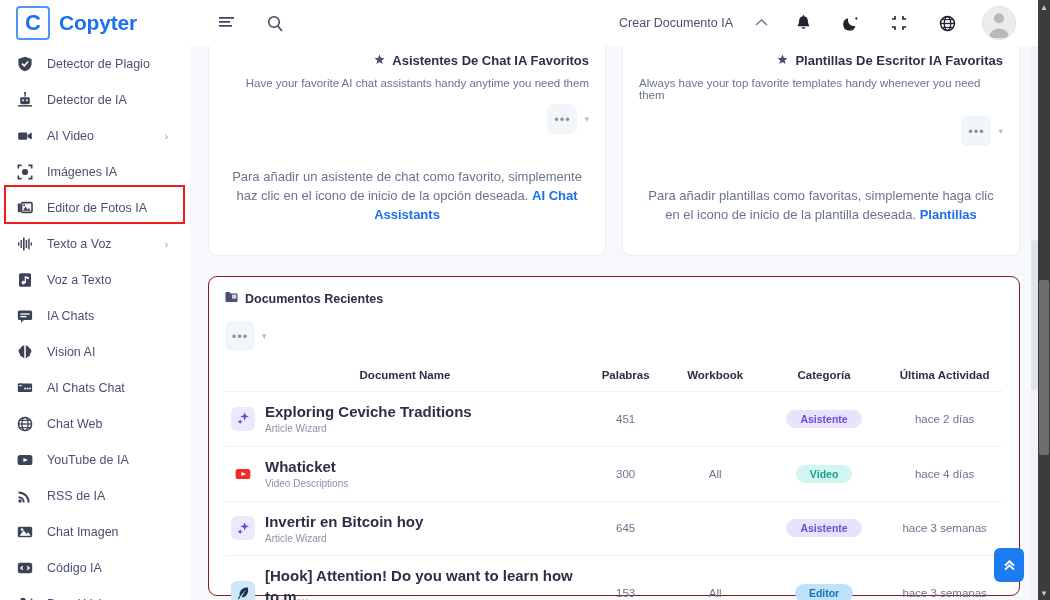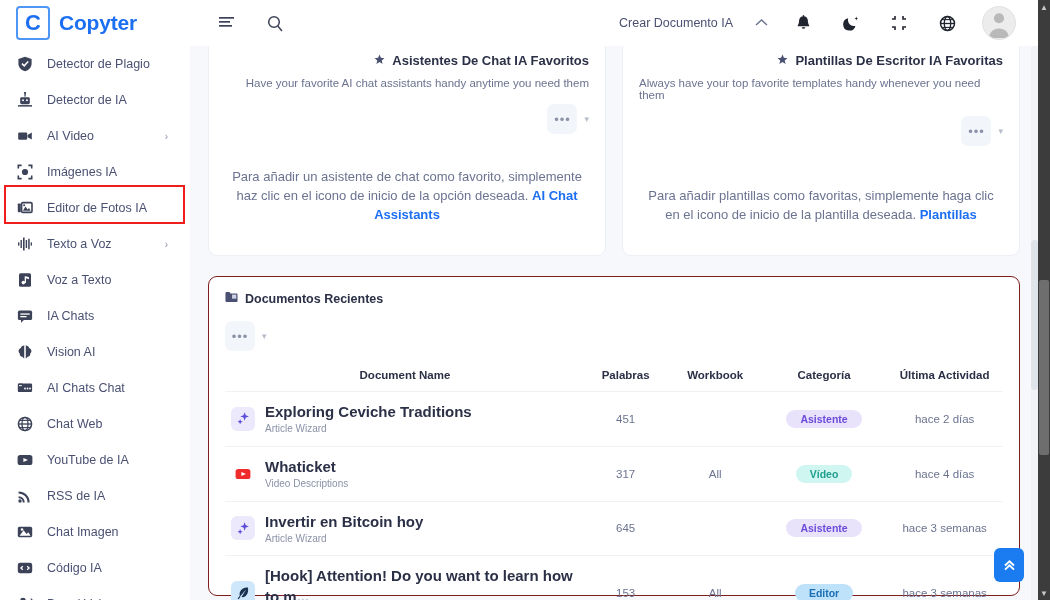--- a/index.html
+++ b/index.html
@@ -562,21 +562,21 @@
                   <span class="doc-cell">
                     <span class="doc-ico plain" style="background:transparent">
                       <svg width="16" height="16" viewBox="0 0 16 16">
                         <rect x="0.6" y="3" width="14.8" height="10" rx="2.6" fill="#ef2b2b"></rect>
                         <polygon points="6.4,5.9 11,8 6.4,10.1" fill="#fff"></polygon>
                       </svg>
                     </span>
                     <span><span class="doc-name">Whaticket</span><br><span class="doc-type">Video Descriptions</span></span>
                   </span>
                 </td>
-                <td>317</td>
+                <td>300</td>
                 <td>All</td>
                 <td><span class="badge" style="background:#cff6f0;color:#1f9e8e">Vídeo</span></td>
                 <td>hace 4 días</td>
               </tr>
               <tr>
                 <td class="c-name">
                   <span class="doc-cell">
                     <span class="doc-ico" style="background:#ece9fd">
                       <svg width="15" height="15" viewBox="0 0 16 16">
                         <polygon points="9.2,1.2 10.4,4.6 13.8,5.8 10.4,7 9.2,10.4 8,7 4.6,5.8 8,4.6" fill="#5b4bdb"></polygon>

